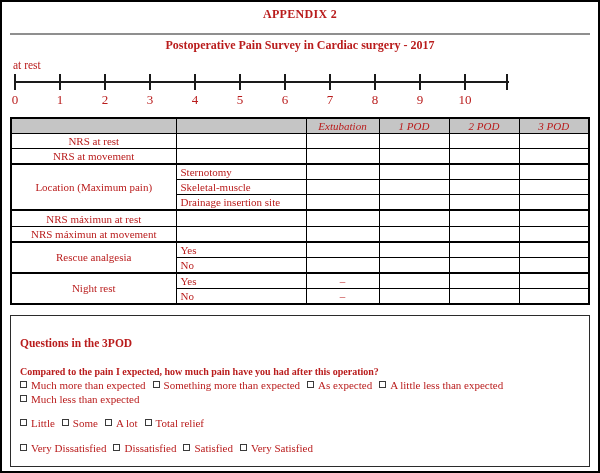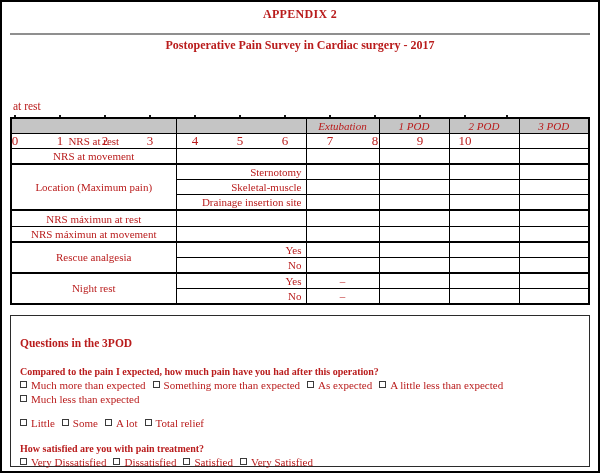--- a/index.html
+++ b/index.html
@@ -12,38 +12,38 @@
     font-family:Liberation Serif, serif;
     color:#b91c1c;
     overflow:hidden;
   }
   
   .doc-header{position:absolute;top:5px;left:0;right:0;text-align:center;}
   .doc-title{font-size:12px;font-weight:bold;letter-spacing:.3px;}
   .doc-subtitle{font-size:12px;font-weight:bold;margin-top:16px;}
   .title-rule{position:absolute;top:31px;left:8px;width:580px;height:2px;background:#8f8f8f;}
   
-  .scale-wrap{position:absolute;top:54px;left:0;width:596px;height:58px;margin-top:41px;}
+  .scale-wrap{position:absolute;top:54px;left:0;width:596px;height:58px;}
   .scale-caption{position:absolute;top:3px;left:11px;font-size:11.5px;}
   .scale-line{position:absolute;top:25px;left:13px;width:494px;height:2px;background:#1a1a1a;}
   .tick{position:absolute;top:18px;width:2px;height:16px;background:#1a1a1a;}
   .tick-label{position:absolute;top:36px;width:26px;text-align:center;font-size:13px;}
   
   .grid-wrap{position:absolute;top:115px;left:8px;}
   table.grid{border-collapse:collapse;table-layout:fixed;width:578px;height:188px;border:2px solid #000;}
   table.grid td, table.grid th{
     border:1px solid #000;
     font-size:11px;font-weight:normal;
     padding:0 4px;height:14px;
     overflow:hidden;white-space:nowrap;
   }
   table.grid tr.thick > td, table.grid tr.thick > th{border-top-width:2px;}
   th.hdr{background:#c5c5c5;font-style:italic;text-align:center;}
   td.c-label{text-align:center;padding-left:5px;white-space:pre-line;line-height:12px;}
-  td.c-sub{text-align:right;}
+  td.c-sub{text-align:left;}
   td.c-val{text-align:center;}
   
   .qbox{
     position:absolute;top:313px;left:8px;width:580px;height:152px;
     box-sizing:border-box;border:1.5px solid #2b2b2b;
     padding:21px 9px;font-size:11px;line-height:13.5px;
   }
   .qbox-title{font-weight:bold;font-size:11.5px;}
   .q-block{margin-top:14px;}
   .q-block + .q-block{margin-top:11px;}
@@ -208,19 +208,18 @@
     <div class="qbox-title">Questions in the 3POD</div>
     <div>
         <div class="q-block">
           <div class="q-text">Compared to the pain I expected, how much pain have you had after this operation?</div>
           <div class="q-options"><span class="opt"><span class="cb"></span><span>Much more than expected</span></span><span class="opt"><span class="cb"></span><span>Something more than expected</span></span><span class="opt"><span class="cb"></span><span>As expected</span></span><span class="opt"><span class="cb"></span><span>A little less than expected</span></span><span class="opt"><span class="cb"></span><span>Much less than expected</span></span></div>
         </div>
         <div class="q-block">
           <div class="q-options"><span class="opt"><span class="cb"></span><span>Little</span></span><span class="opt"><span class="cb"></span><span>Some</span></span><span class="opt"><span class="cb"></span><span>A lot</span></span><span class="opt"><span class="cb"></span><span>Total relief</span></span></div>
         </div>
         <div class="q-block">
-          <div class="q-text">How satisfied are you with pain treatment?</div>
           <div class="q-options"><span class="opt"><span class="cb"></span><span>Very Dissatisfied</span></span><span class="opt"><span class="cb"></span><span>Dissatisfied</span></span><span class="opt"><span class="cb"></span><span>Satisfied</span></span><span class="opt"><span class="cb"></span><span>Very Satisfied</span></span></div>
         </div>
       </div>
   </div>
 
 </div>
 
 </body></html>

